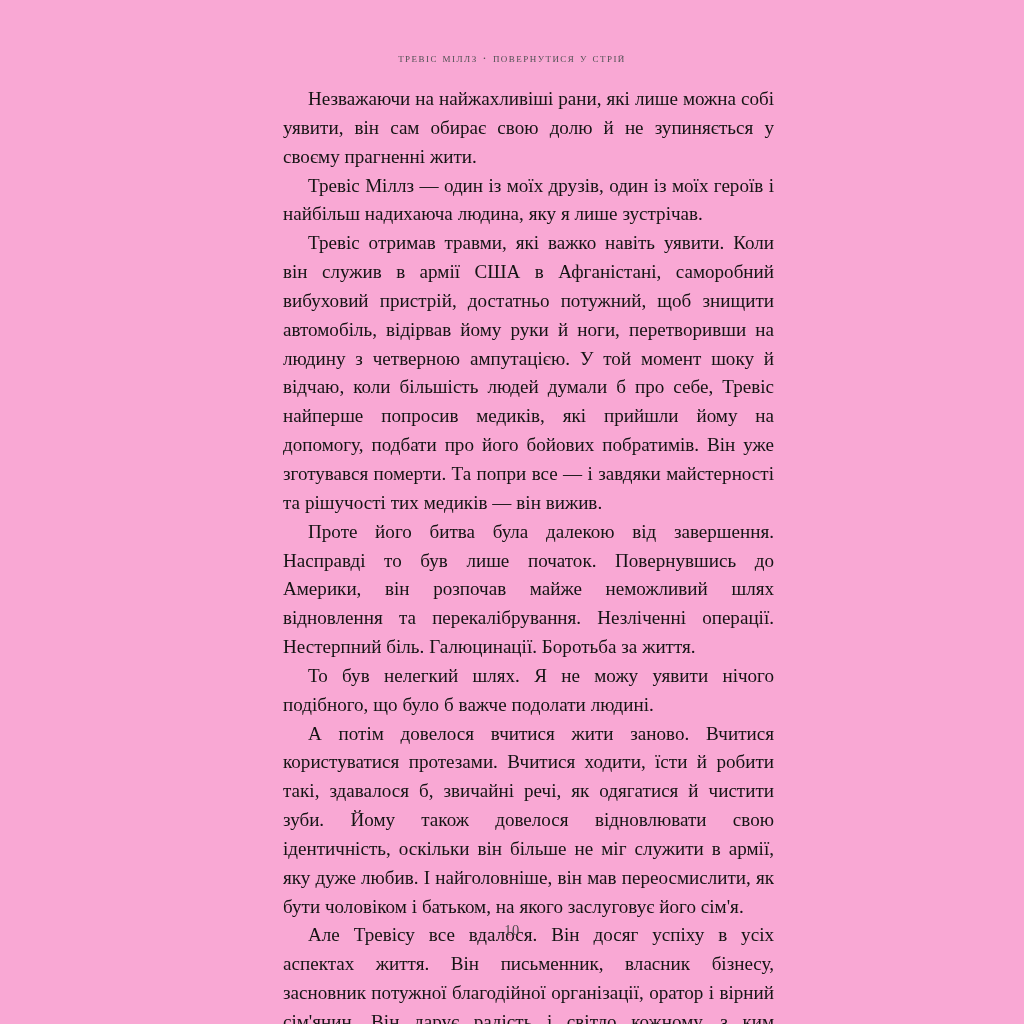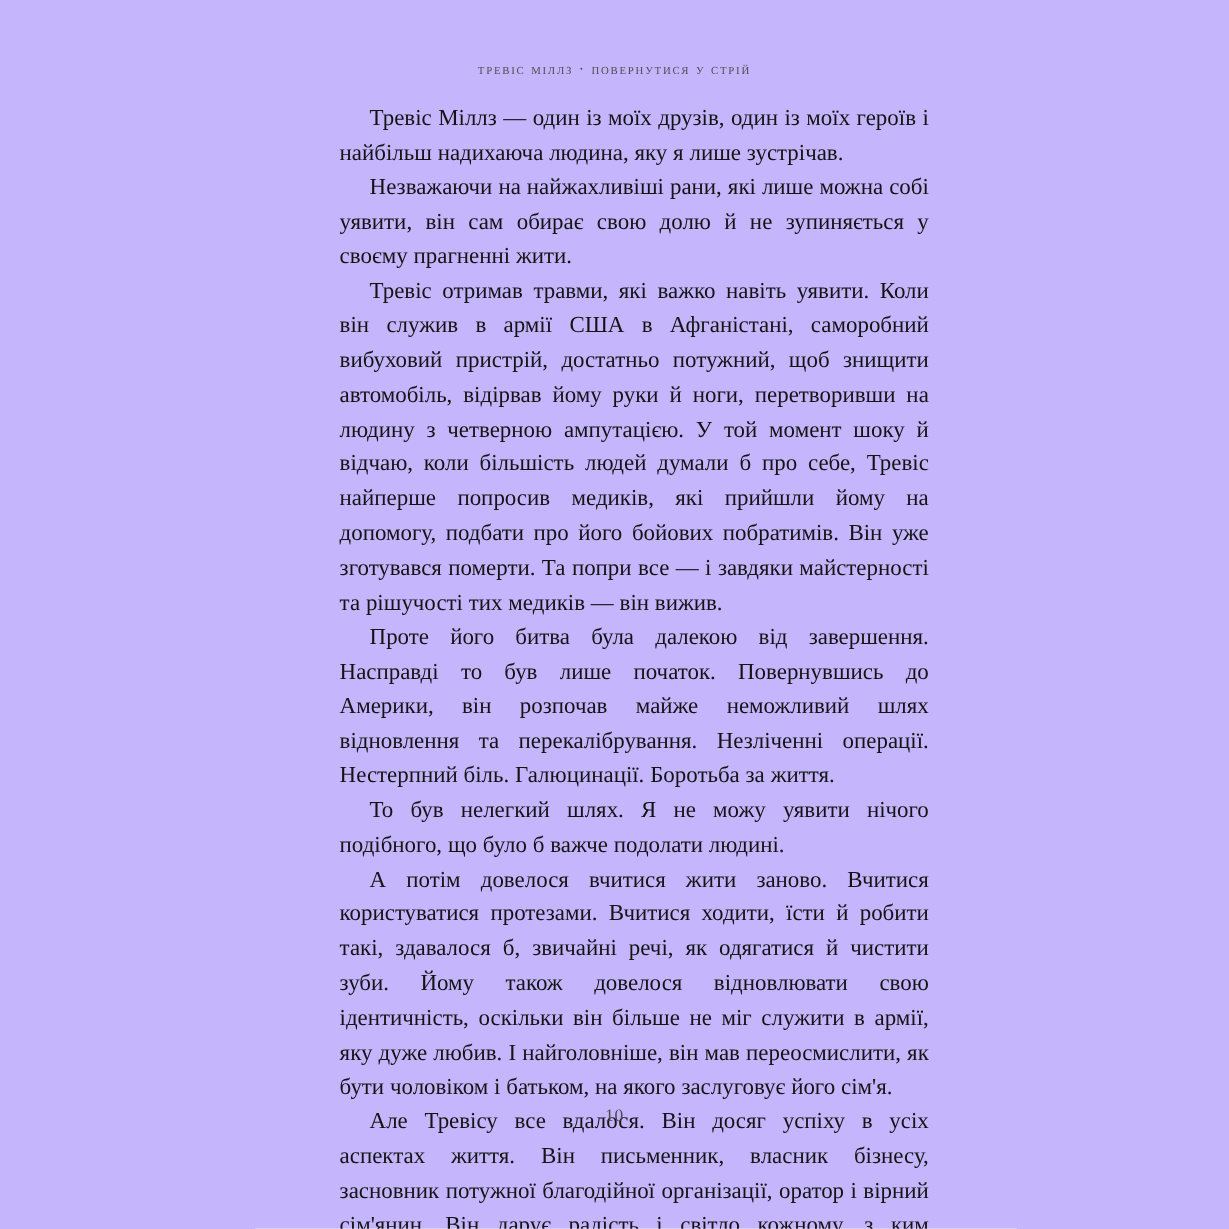--- a/index.html
+++ b/index.html
@@ -11,21 +11,21 @@
     height: 1024px;
     background: #ffffff;
     font-family: "Liberation Serif", "DejaVu Serif", serif;
     color: #1a1a1a;
     overflow: hidden;
   }
   .page {
     position: relative;
     width: 1024px;
     height: 1024px;
-    background: #c4b5fd;
+    background: #f9a8d4;
     box-sizing: border-box;
   }
   .running-head {
     position: absolute;
     top: 50px;
     left: 0;
     width: 1024px;
     text-align: center;
     font-family: "Liberation Serif", "DejaVu Serif", serif;
     font-size: 13.2px;
@@ -68,22 +68,22 @@
   }
 </style>
 </head>
 <body>
 
 <div class="page">
 
   <div class="running-head">Тревіс Міллз · Повернутися у стрій</div>
 
   <div class="body-col">
+    <p class="para">Незважаючи на найжахливіші рани, які лише можна собі уявити, він сам обирає свою долю й не зупиняється у своєму прагненні жити.</p>
     <p class="para">Тревіс Міллз — один із моїх друзів, один із моїх героїв і найбільш надихаюча людина, яку я лише зустрічав.</p>
-    <p class="para">Незважаючи на найжахливіші рани, які лише можна собі уявити, він сам обирає свою долю й не зупиняється у своєму прагненні жити.</p>
     <p class="para">Тревіс отримав травми, які важко навіть уявити. Коли він служив в армії США в Афганістані, саморобний вибуховий пристрій, достатньо потужний, щоб знищити автомобіль, відірвав йому руки й ноги, перетворивши на людину з четверною ампутацією. У той момент шоку й відчаю, коли більшість людей думали б про себе, Тревіс найперше попросив медиків, які прийшли йому на допомогу, подбати про його бойових побратимів. Він уже зготувався померти. Та попри все — і завдяки майстерності та рішучості тих медиків — він вижив.</p>
     <p class="para">Проте його битва була далекою від завершення. Насправді то був лише початок. Повернувшись до Америки, він розпочав майже неможливий шлях відновлення та перекалібрування. Незліченні операції. Нестерпний біль. Галюцинації. Боротьба за життя.</p>
     <p class="para">То був нелегкий шлях. Я не можу уявити нічого подібного, що було б важче подолати людині.</p>
     <p class="para">А потім довелося вчитися жити заново. Вчитися користуватися протезами. Вчитися ходити, їсти й робити такі, здавалося б, звичайні речі, як одягатися й чистити зуби. Йому також довелося відновлювати свою ідентичність, оскільки він більше не міг служити в армії, яку дуже любив. І найголовніше, він мав переосмислити, як бути чоловіком і батьком, на якого заслуговує його сім'я.</p>
     <p class="para">Але Тревісу все вдалося. Він досяг успіху в усіх аспектах життя. Він письменник, власник бізнесу, засновник потужної благодійної організації, оратор і вірний сім'янин. Він дарує радість і світло кожному, з ким зустрічається.</p>
   </div>
 
   <div class="folio">10</div>
 
 </div>

